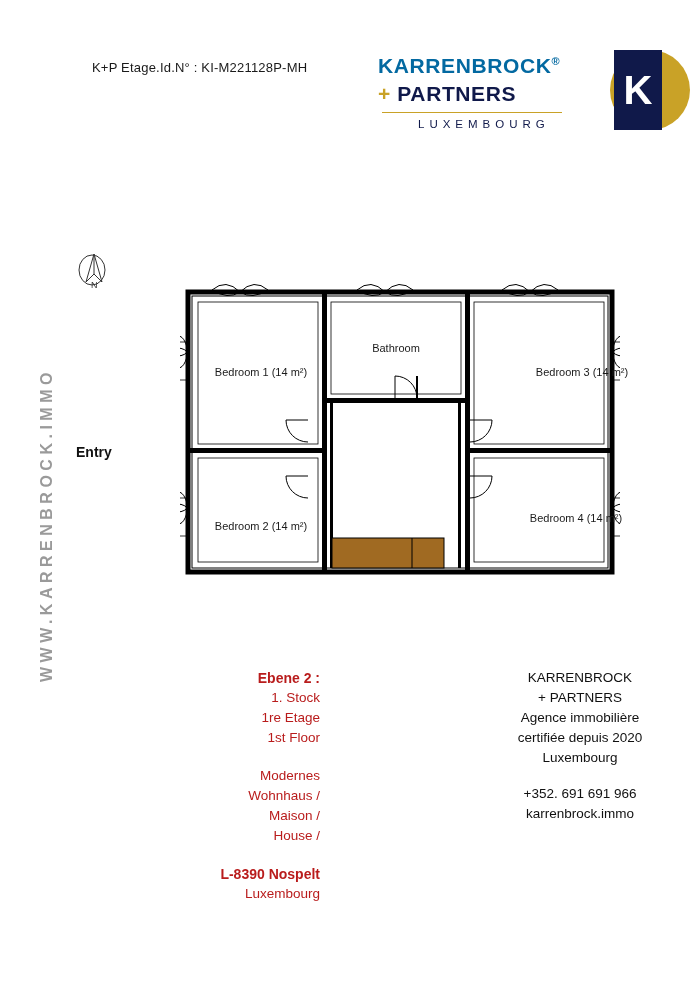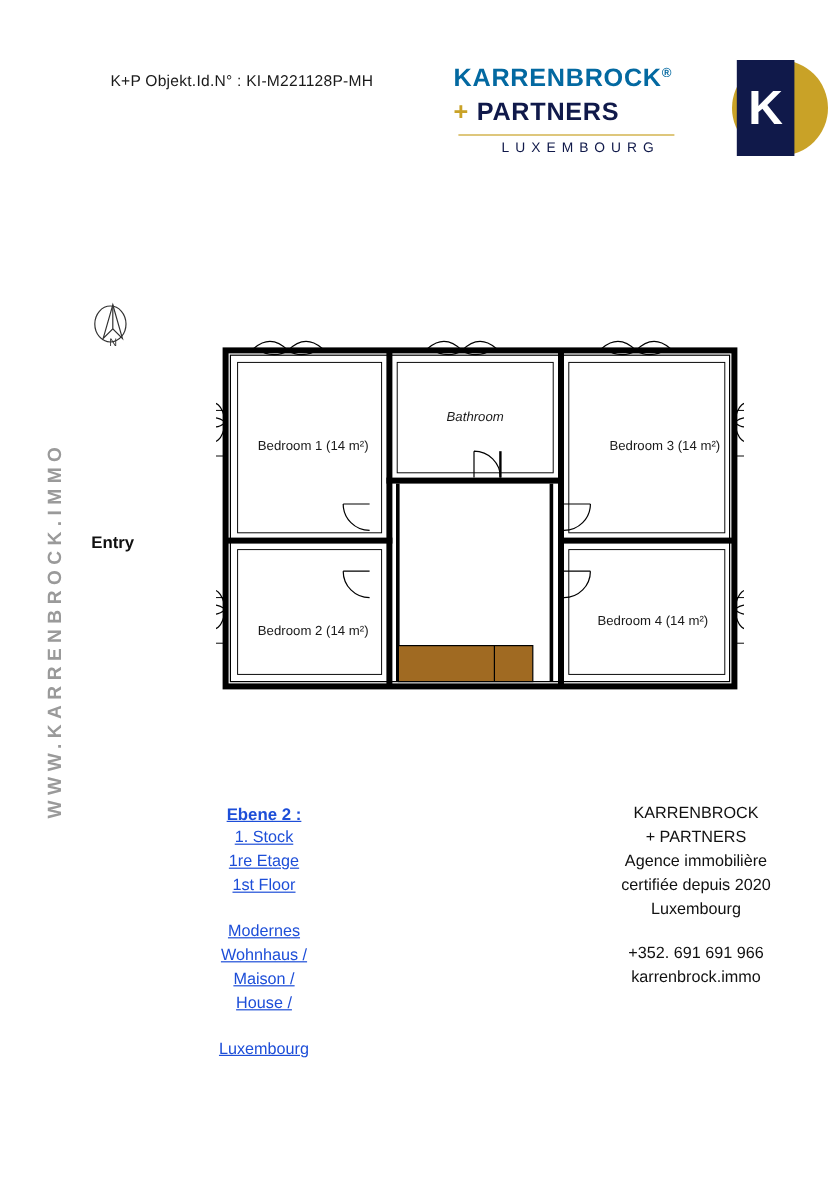--- a/index.html
+++ b/index.html
@@ -173,25 +173,24 @@
     white-space: nowrap;
     text-align: center;
   }
 
   
   .col-left {
     position: absolute;
     left: 120px;
     top: 668px;
     width: 200px;
-    text-align: center;
+    text-align: right;
     font-size: 13.5px;
     line-height: 20px;
-    color: #1d4ed8;
-    text-decoration: underline;
+    color: #b91c1c;
   }
   .col-left .hdr {
     font-weight: bold;
     font-size: 14px;
   }
   .col-left .gap {
     height: 18px;
   }
   .col-left .addr {
     font-weight: bold;
@@ -208,21 +207,21 @@
     color: #111111;
   }
   .col-right .gap {
     height: 16px;
   }
 </style>
 </head>
 <body>
 
 <div class="header">
-  <div class="obj-id">K+P Objekt.Id.N° : KI-M221128P-MH</div>
+  <div class="obj-id">K+P Etage.Id.N° : KI-M221128P-MH</div>
 
   <div class="logo-block">
     <div class="logo-line1">
       <span>KARRENBROCK</span><span class="logo-reg">®</span>
     </div>
     <div class="logo-line2">
       <span class="logo-plus">+</span>
       <span>PARTNERS</span>
     </div>
     <div class="logo-rule"></div>
@@ -313,37 +312,38 @@
       <path d="M128 196 L106 196 M106 196 A22 22 0 0 0 128 218"></path>
 
       <path d="M290 196 L312 196 M312 196 A22 22 0 0 1 290 218"></path>
     </g>
 
     <rect x="152" y="258" width="112" height="30" fill="#a06a22" stroke="#000000" stroke-width="1"></rect>
     <line x1="232" y1="258" x2="232" y2="288" stroke="#000000" stroke-width="1"></line>
   </svg>
 
   <div class="room-label" style="left:22px; top:86px; width:118px;">Bedroom 1 (14 m²)</div>
-  <div class="room-label" style="left:152px; top:62px; width:128px;font-style:italic;">Bathroom</div>
-  <div class="room-label" style="left:296px; top:86px; width:156px;">Bedroom 3 (14 m²)</div>
+  <div class="room-label" style="left:152px; top:62px; width:128px;">Bathroom</div>
+  <div class="room-label" style="left:296px; top:86px; width:156px;padding-left:28px;">Bedroom 3 (14 m²)</div>
   <div class="room-label" style="left:22px; top:240px; width:118px;">Bedroom 2 (14 m²)</div>
-  <div class="room-label" style="left:296px; top:232px; width:136px;">Bedroom 4 (14 m²)</div>
+  <div class="room-label" style="left:296px; top:232px; width:136px;padding-left:32px;">Bedroom 4 (14 m²)</div>
 </div>
 
 <div class="col-left">
   <div class="hdr">Ebene 2 :</div>
   <div>1. Stock</div>
   <div>1re Etage</div>
   <div>1st Floor</div>
   <div class="gap"></div>
   <div>Modernes</div>
   <div>Wohnhaus /</div>
   <div>Maison /</div>
   <div>House /</div>
   <div class="gap"></div>
+  <div class="addr">L-8390 Nospelt</div>
   <div>Luxembourg</div>
 </div>
 
 <div class="col-right">
   <div>KARRENBROCK</div>
   <div>+ PARTNERS</div>
   <div>Agence immobilière</div>
   <div>certifiée depuis 2020</div>
   <div>Luxembourg</div>
   <div class="gap"></div>

